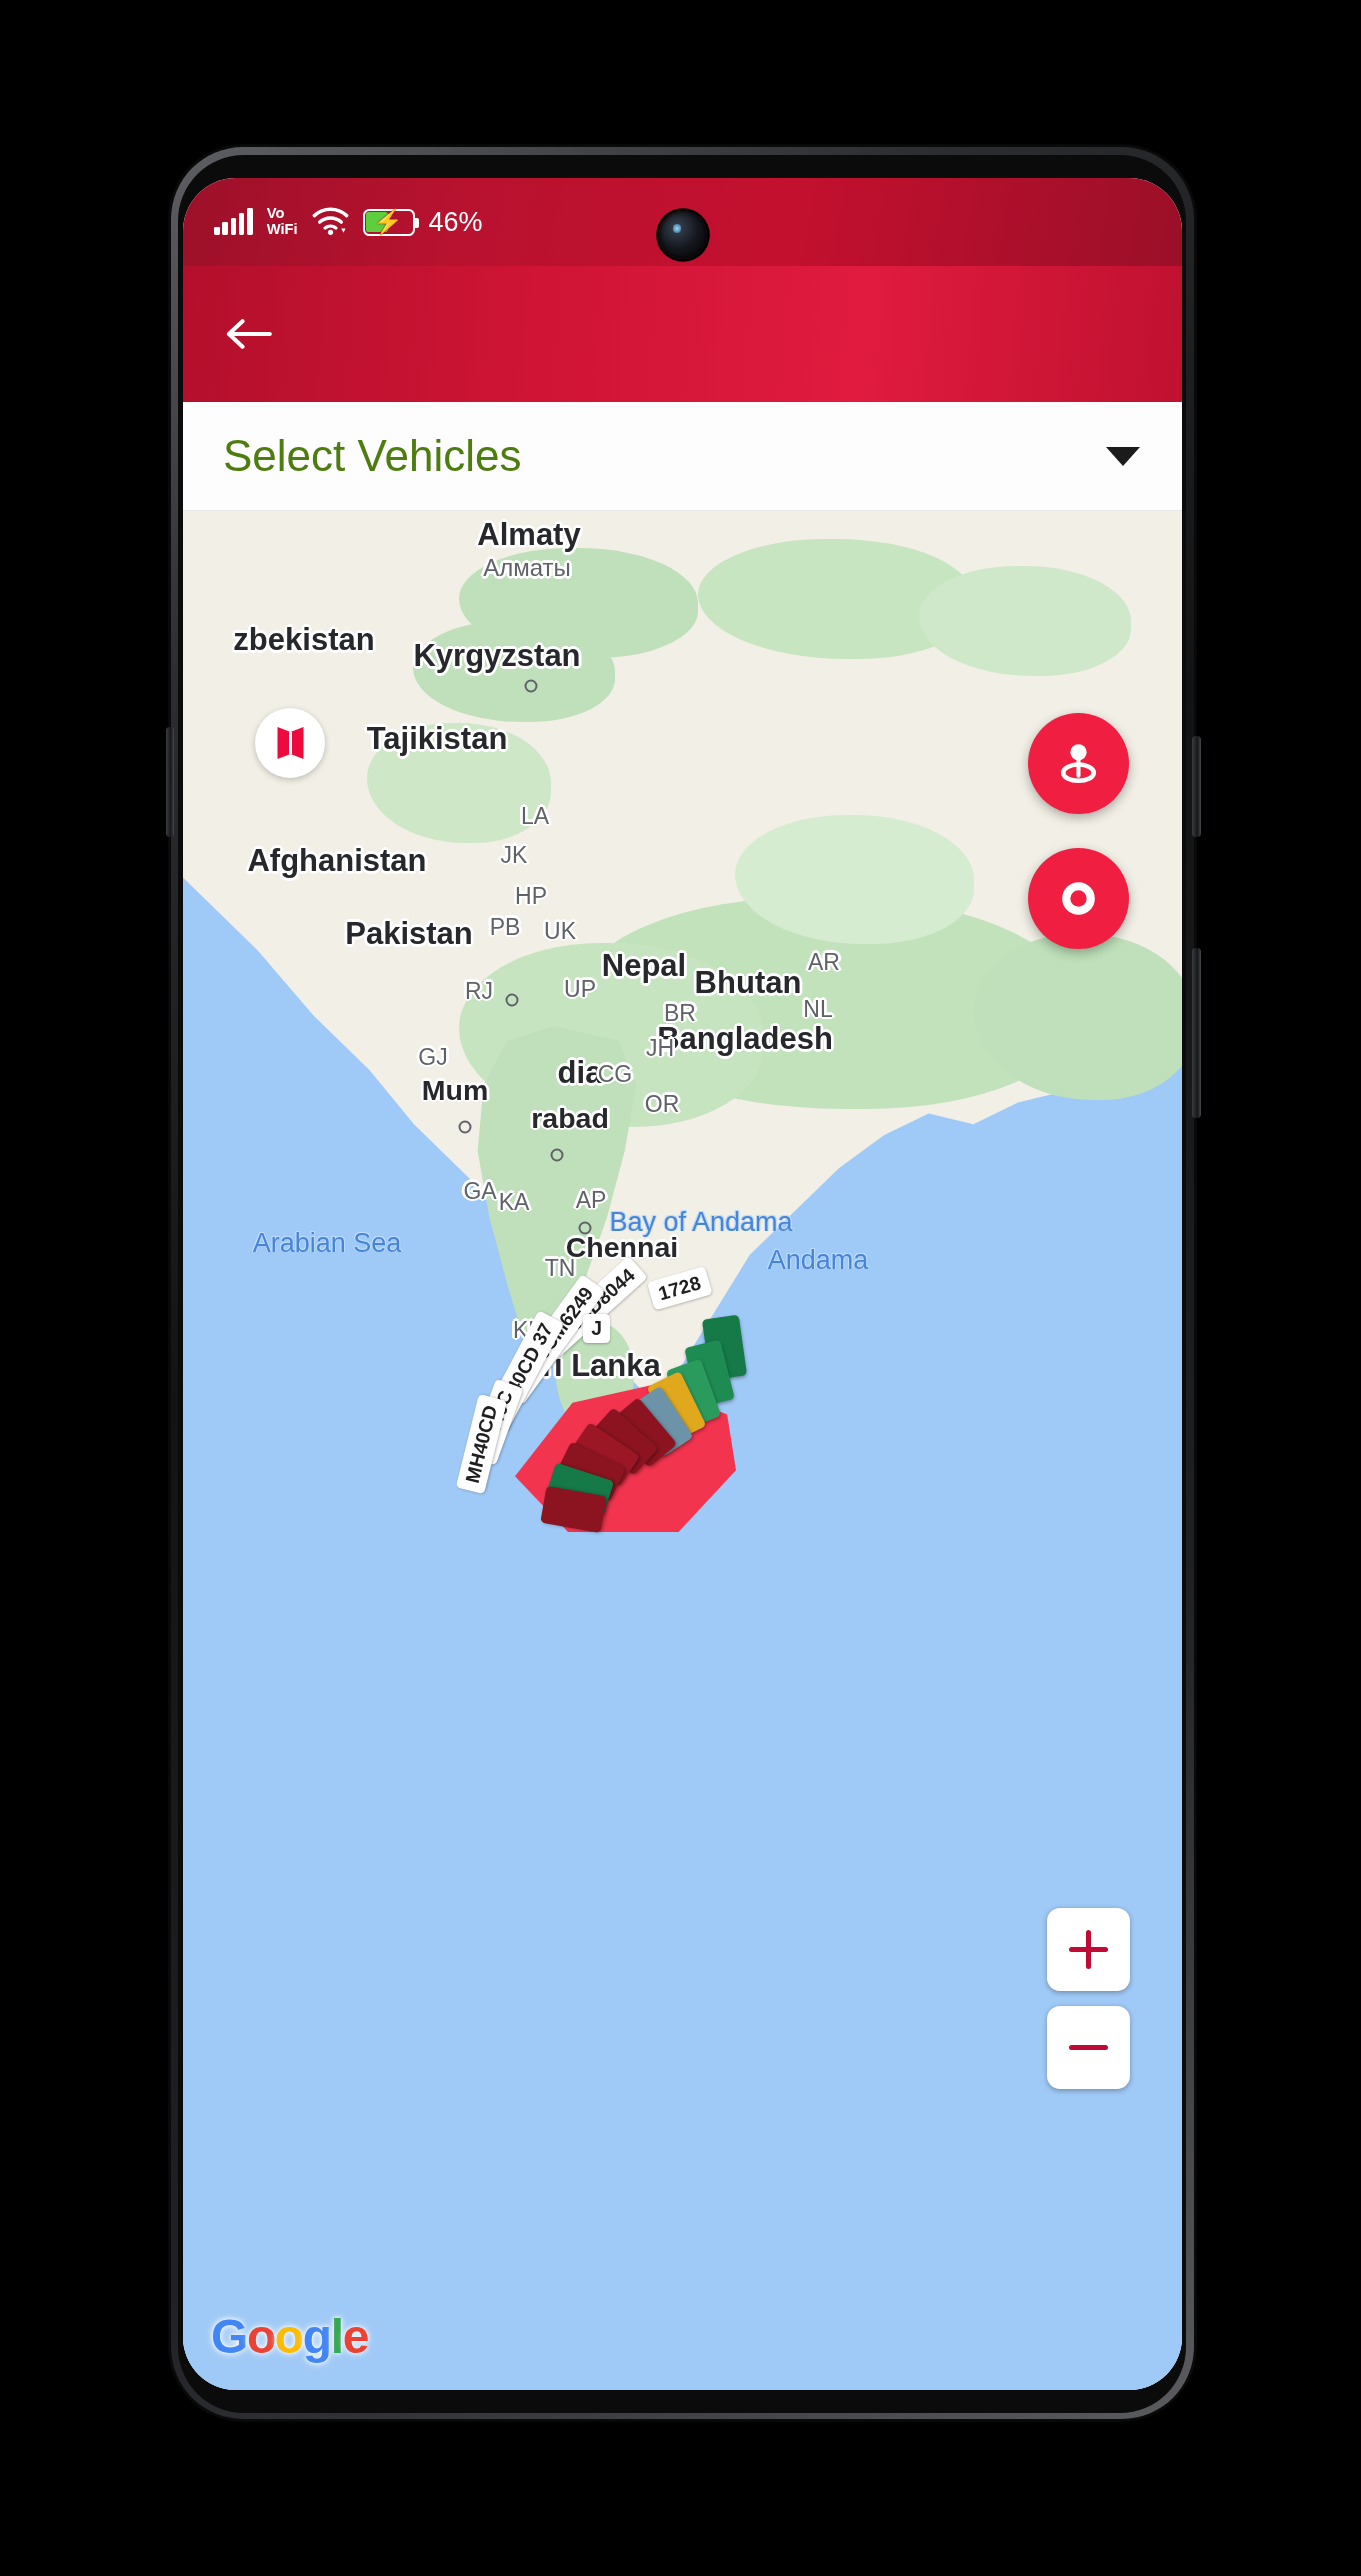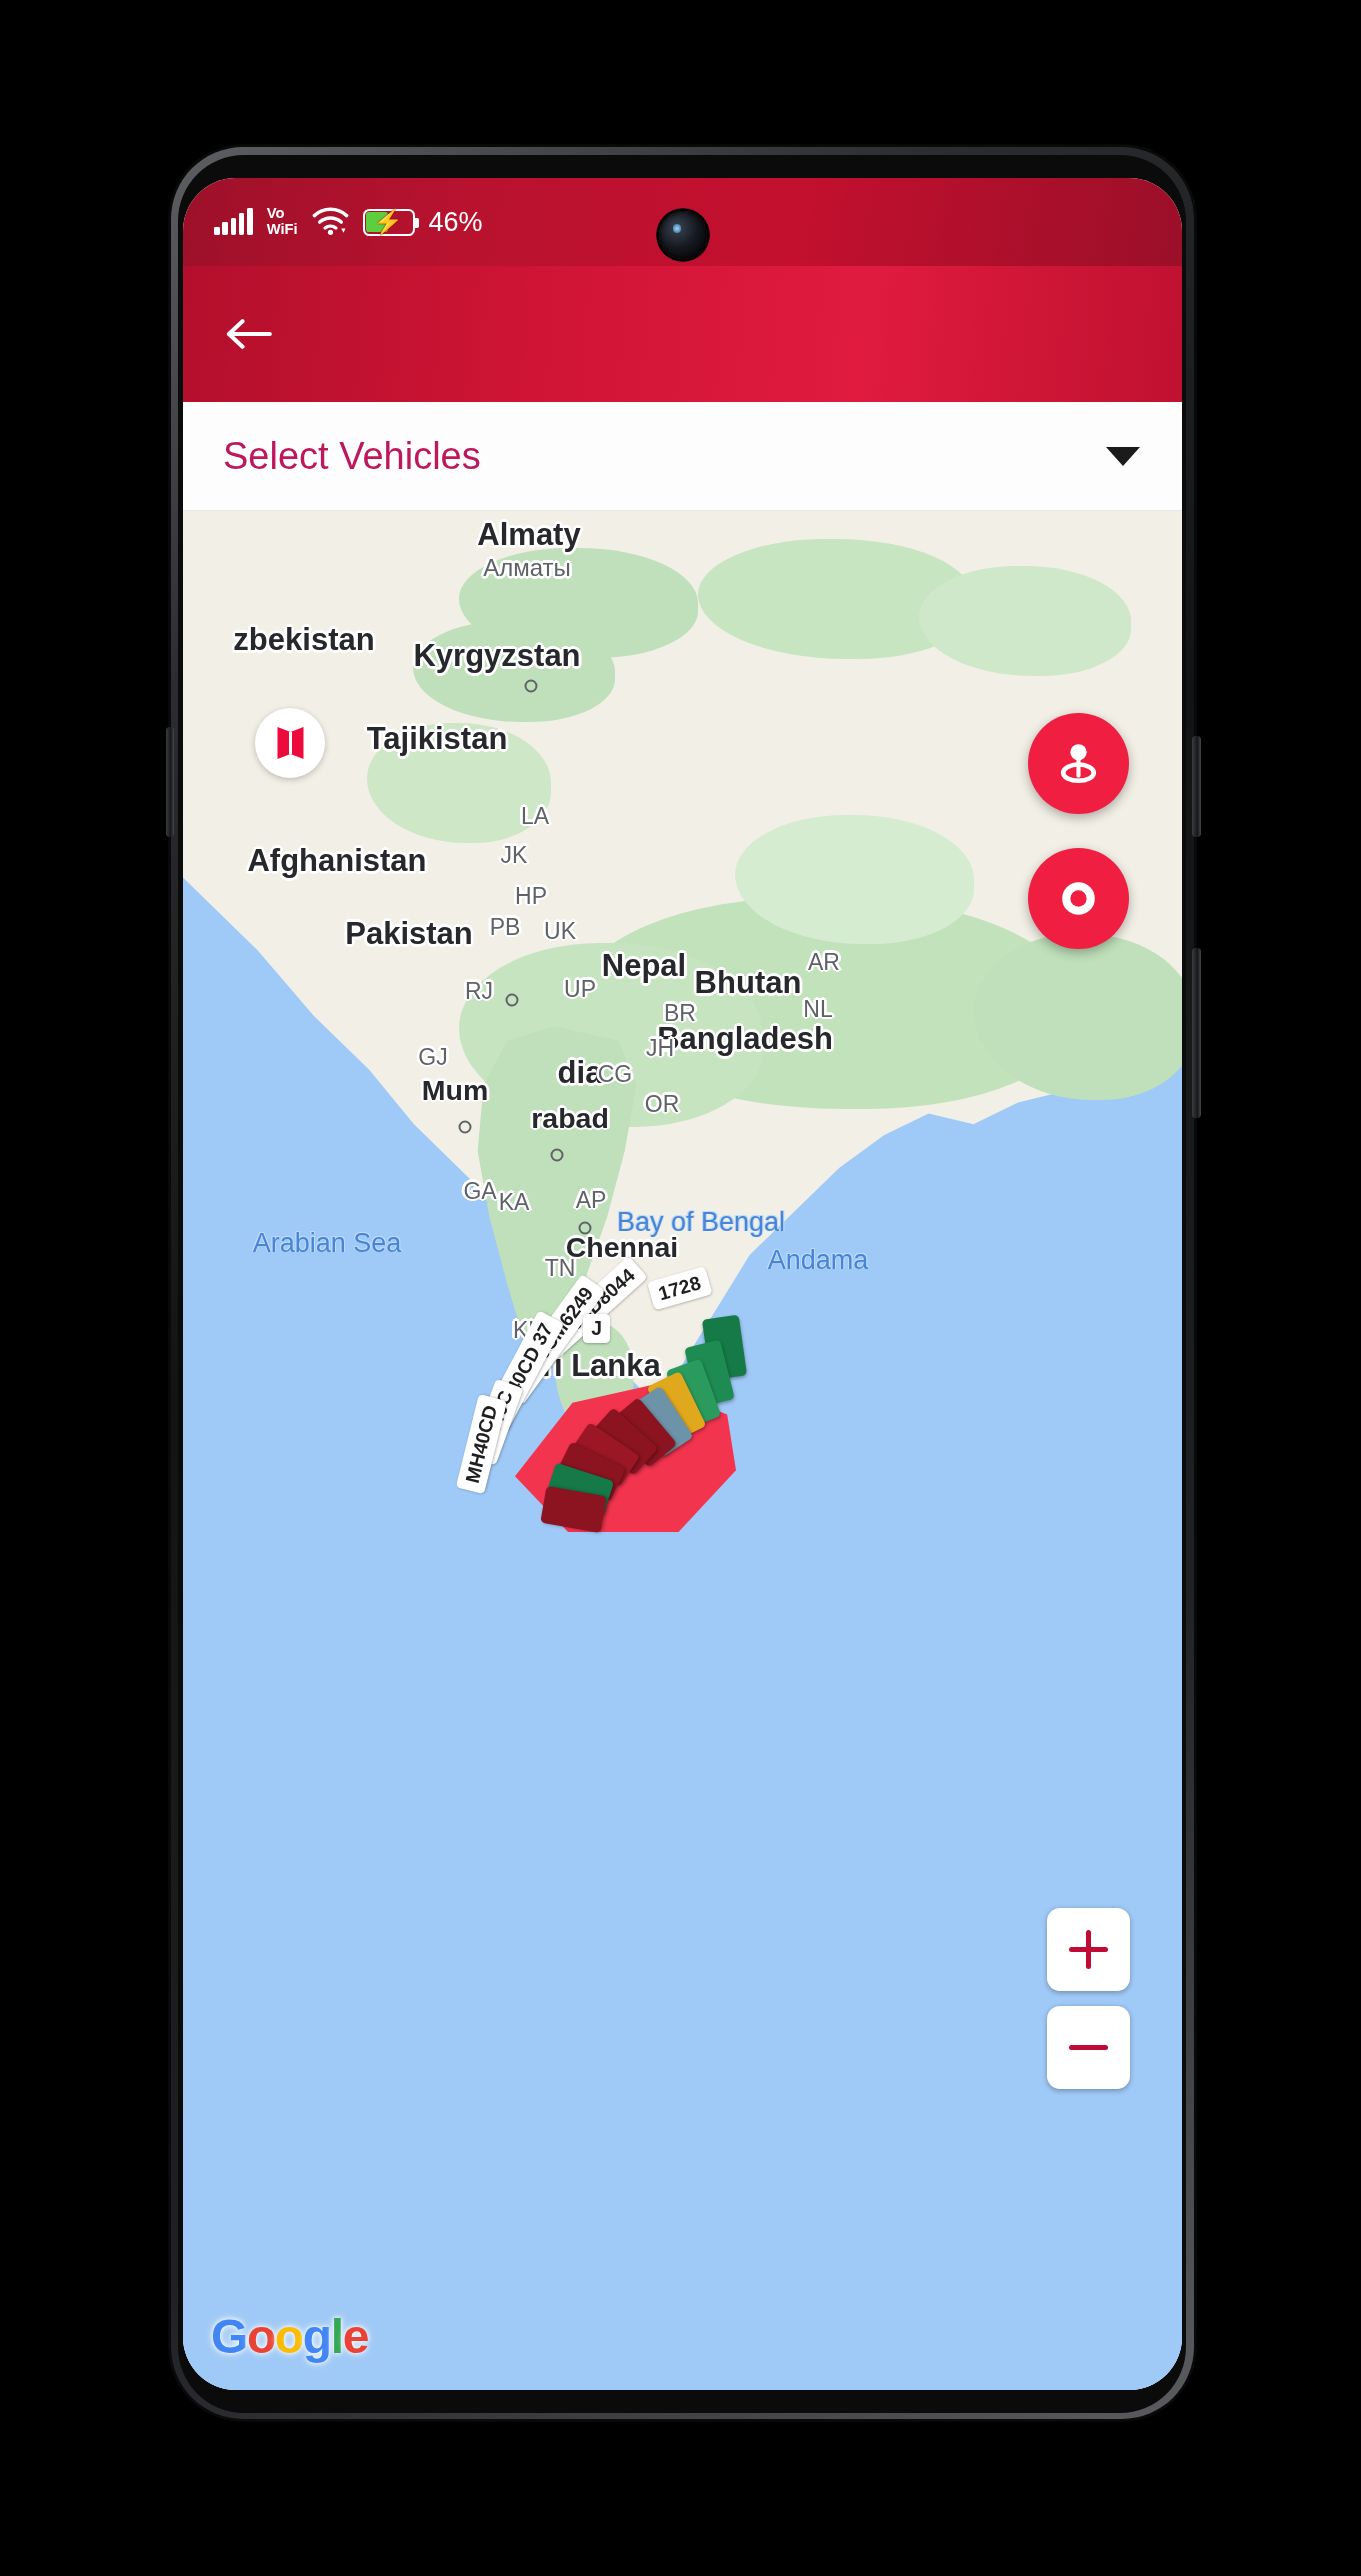--- a/index.html
+++ b/index.html
@@ -116,21 +116,21 @@
 
   
   .select-row {
     position: absolute; left: 0; top: 224px;
     width: 999px; height: 109px;
     background: #fdfdfd;
     display: flex; align-items: center;
     padding: 0 42px 0 40px;
     border-bottom: 0.9px solid #e8e8e8;
   }
-  .select-placeholder { flex: 1; font-size: 38px; color: #be185d; }
+  .select-placeholder { flex: 1; font-size: 44px; color: #4d7c0f; }
   .caret {
     width: 0; height: 0;
     border-left: 17.5px solid transparent; border-right: 17.5px solid transparent;
     border-top: 19.3px solid #1b1b1b;
   }
 
   
   .map {
     position: absolute; left: 0; top: 333px;
     width: 999px; height: 1879px;
@@ -391,21 +391,21 @@
           <div class="map-label city" style="left: 387px; top: 607px;">rabad</div>
           <div class="map-label state" style="left: 467px; top: 593px; padding-left: 24px;">OR</div>
           <div class="map-label state" style="left: 297px; top: 680px;">GA</div>
           <div class="map-label state" style="left: 331px; top: 691px;">KA</div>
           <div class="map-label state" style="left: 408px; top: 689px;">AP</div>
           <div class="map-label state" style="left: 377px; top: 757px;">TN</div>
           <div class="map-label state" style="left: 344px; top: 819px;">KL</div>
           <div class="map-label city" style="left: 439px; top: 736px; text-align: right;">Chennai</div>
           <div class="map-label country" style="left: 408px; top: 855px;">Sri Lanka</div>
           <div class="map-label sea-label" style="left: 144px; top: 732px;">Arabian Sea</div>
-          <div class="map-label sea-label" style="left: 518px; top: 711px;">Bay of Bengal</div>
+          <div class="map-label sea-label" style="left: 518px; top: 711px;">Bay of Andama</div>
           <div class="map-label sea-label" style="left: 635px; top: 749px;">Andama</div>
           <div class="city-dot" style="left: 348px; top: 175px;"></div>
           <div class="city-dot" style="left: 329px; top: 489px;"></div>
           <div class="city-dot" style="left: 282px; top: 616px;"></div>
           <div class="city-dot" style="left: 374px; top: 644px;"></div>
           <div class="city-dot" style="left: 402px; top: 717px;"></div>
         </div>
       <div class="cluster" id="cluster">
         <div class="bigfan" style="left:28px;top:156px;width:221px;height:147px;"></div>
       <div class="vmarker" style="left: 219px; top: 88px; background: rgb(21, 122, 71); transform: rotate(-8deg);"></div>

